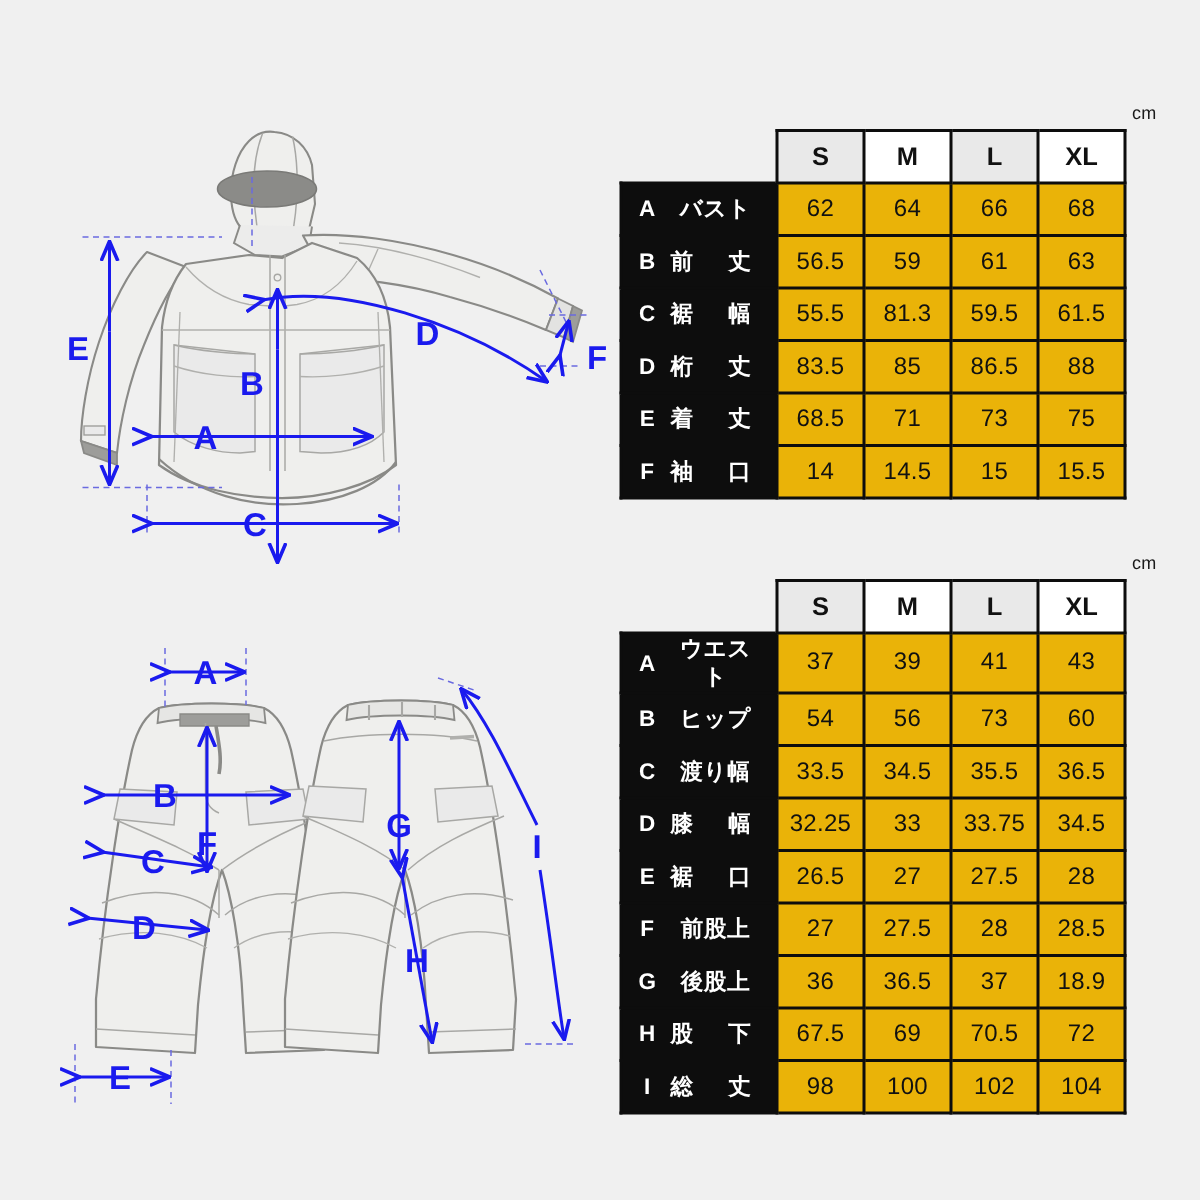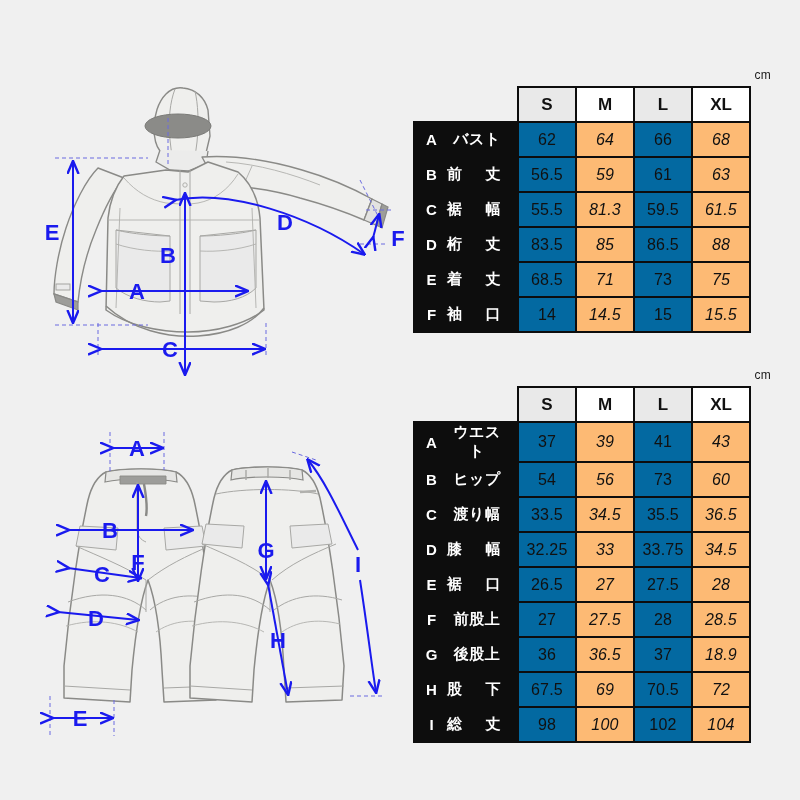--- a/index.html
+++ b/index.html
@@ -118,22 +118,22 @@
     text-align-last: justify;
     padding-right: 6px;
   }
 
   
   table.size-table td.val {
     border: 2px solid #0d0d0d;
     font-size: 16px;
     letter-spacing: 0.2px;
   }
-  table.size-table td.val.shade { background: #0369a1; }
-  table.size-table td.val.plain { background: #fdba74; font-style: italic; }
+  table.size-table td.val.shade { background: #eab308; }
+  table.size-table td.val.plain { background: #eab308; }
 
   
 </style>
 </head>
 <body>
 
 <div class="stage">
 
   <div class="illus" id="jacket-illustration">
     <svg viewBox="0 0 390 325" width="390" height="325" xmlns="http://www.w3.org/2000/svg">

